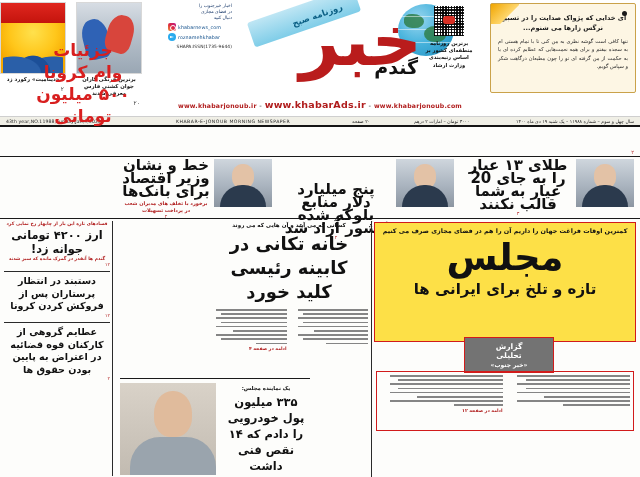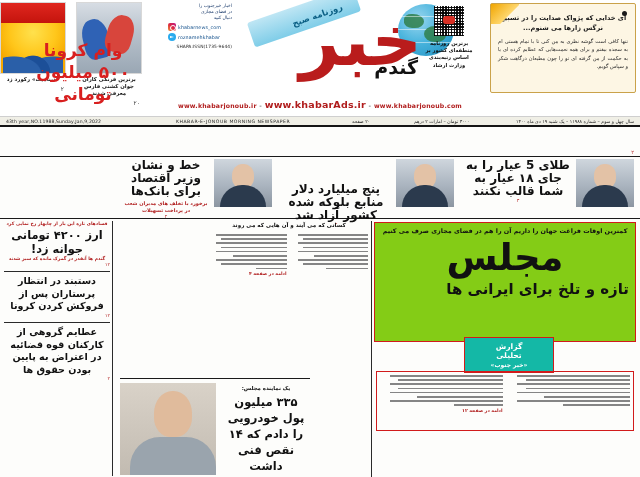--- a/index.html
+++ b/index.html
@@ -261,57 +261,57 @@
   .cell-photo::before {
     content:""; position:absolute; left:50%; top:5px; transform:translateX(-50%);
     width:22px; height:24px; background:#e3c2a6; border-radius:48% 48% 40% 40%;
   }
   .cell-photo::after {
     content:""; position:absolute; left:50%; bottom:0; transform:translateX(-50%);
     width:46px; height:22px; background:#2b3a4d; border-radius:22px 22px 0 0;
   }
   .cell-txt { direction:rtl; text-align:center; }
   .cell-main {
-    font-size:12px; line-height:13px; font-weight:bold; color:#111;
+    font-size:15px; line-height:13px; font-weight:bold; color:#111;
   }
   .cell-sub {
     font-size:5px; line-height:7px; color:#b01c1c; font-weight:bold; margin-top:2px;
   }
   .cell-pg { font-size:4.8px; color:#b01c1c; }
 
   
   .body-grid {
     position:relative; width:640px; height:263px;
     direction:rtl;
   }
 
   
   .leadbox {
     position:absolute; right:4px; top:3px; width:262px; height:120px;
     border:1.6px solid #d11b1b;
-    background:#84cc16;
+    background:#fde047;
     direction:rtl; padding:4px 6px;
   }
   .lead-kicker {
     font-size:6.4px; line-height:9px; color:#111; font-weight:bold;
     text-align:center;
   }
   .lead-title {
     font-size:37px; line-height:40px; font-weight:bold; color:#111;
     text-align:center; margin-top:2px;
   }
   .lead-sub {
     font-size:15px; line-height:20px; font-weight:bold; color:#111;
-    text-align:right; margin-top:1px;
+    text-align:center; margin-top:1px;
   }
 
   
   .stamp {
     position:absolute; right:86px; top:118px; width:90px; height:25px;
-    border:1.6px solid #d11b1b; background:#14b8a6; padding:17px;
+    border:1.6px solid #d11b1b; background:#737373; padding:17px;
     text-align:center; direction:rtl;
   }
   .stamp-in {
     background:#d11b1b; color:#fff; height:100%;
     display:flex; flex-direction:column; justify-content:center; gap:1px;
   }
   .stamp-l1 { font-size:7.6px; font-weight:bold; }
   .stamp-l2 { font-size:6px; font-weight:bold; }
 
   
@@ -460,31 +460,32 @@
     <div class="ib-en-left">43th year,NO.11988,Sunday,Jan,9,2022</div>
     <div class="ib-en-mid">KHABAR-E-JONOUB MORNING NEWSPAPER</div>
     <div class="ib-pages">۲۰ صفحه</div>
     <div class="ib-price">۳۰۰۰ تومان – امارات ۲ درهم</div>
     <div class="ib-date">سال چهل و سوم – شماره ۱۱۹۸۸ – یک شنبه ۱۹ دی ماه ۱۴۰۰</div>
   </div>
 
   <div class="banner">
     <div class="banner-pg">۲</div>
     <div class="redhead">
+      <div>جزئیات</div>
       <div>وام کرونا</div>
       <div>۵۰۰ میلیون تومانی</div>
     </div>
   </div>
 
   <div class="strip">
 
     <div class="strip-cell" style="right:6px;width:168px;">
       <div class="cell-photo"></div>
       <div class="cell-txt" style="margin-right:64px;">
-        <div class="cell-main">طلای 5 عیار را به جای ۱۸ عیار به شما قالب نکنند</div>
+        <div class="cell-main">طلای ۱۳ عیار را به جای 20 عیار به شما قالب نکنند</div>
         <div class="cell-pg">۳</div>
       </div>
     </div>
 
     <div class="strip-cell" style="right:186px;width:172px;">
       <div class="cell-photo"></div>
       <div class="cell-txt" style="margin-right:64px;margin-top:24px;">
         <div class="cell-main">پنج میلیارد دلار منابع بلوکه شده کشور آزاد شد</div>
         <div class="cell-pg">۲</div>
       </div>
@@ -541,20 +542,21 @@
             <div class="fl s70"></div>
           <div class="fl s92"></div>
             <div class="fl s40"></div>
         </div>
         <div class="cont-red">ادامه در صفحه ۱۲</div>
       </div>
     </div>
 
     <div class="centercol">
       <div class="cc-kicker">کسانی که می آیند و آن هایی که می روند</div>
+      <div class="cc-title">خانه تکانی در کابینه رئیسی کلید خورد</div>
       <div class="cc-cols">
         <div class="cc-col">
           <div class="fake-lines">
             <div class="fl s92"></div>
               <div class="fl s85"></div>
               <div class="fl s92"></div>
             <div class="fl s85"></div>
               <div class="fl s92"></div>
               <div class="fl s70"></div>
             <div class="fl s92"></div>

